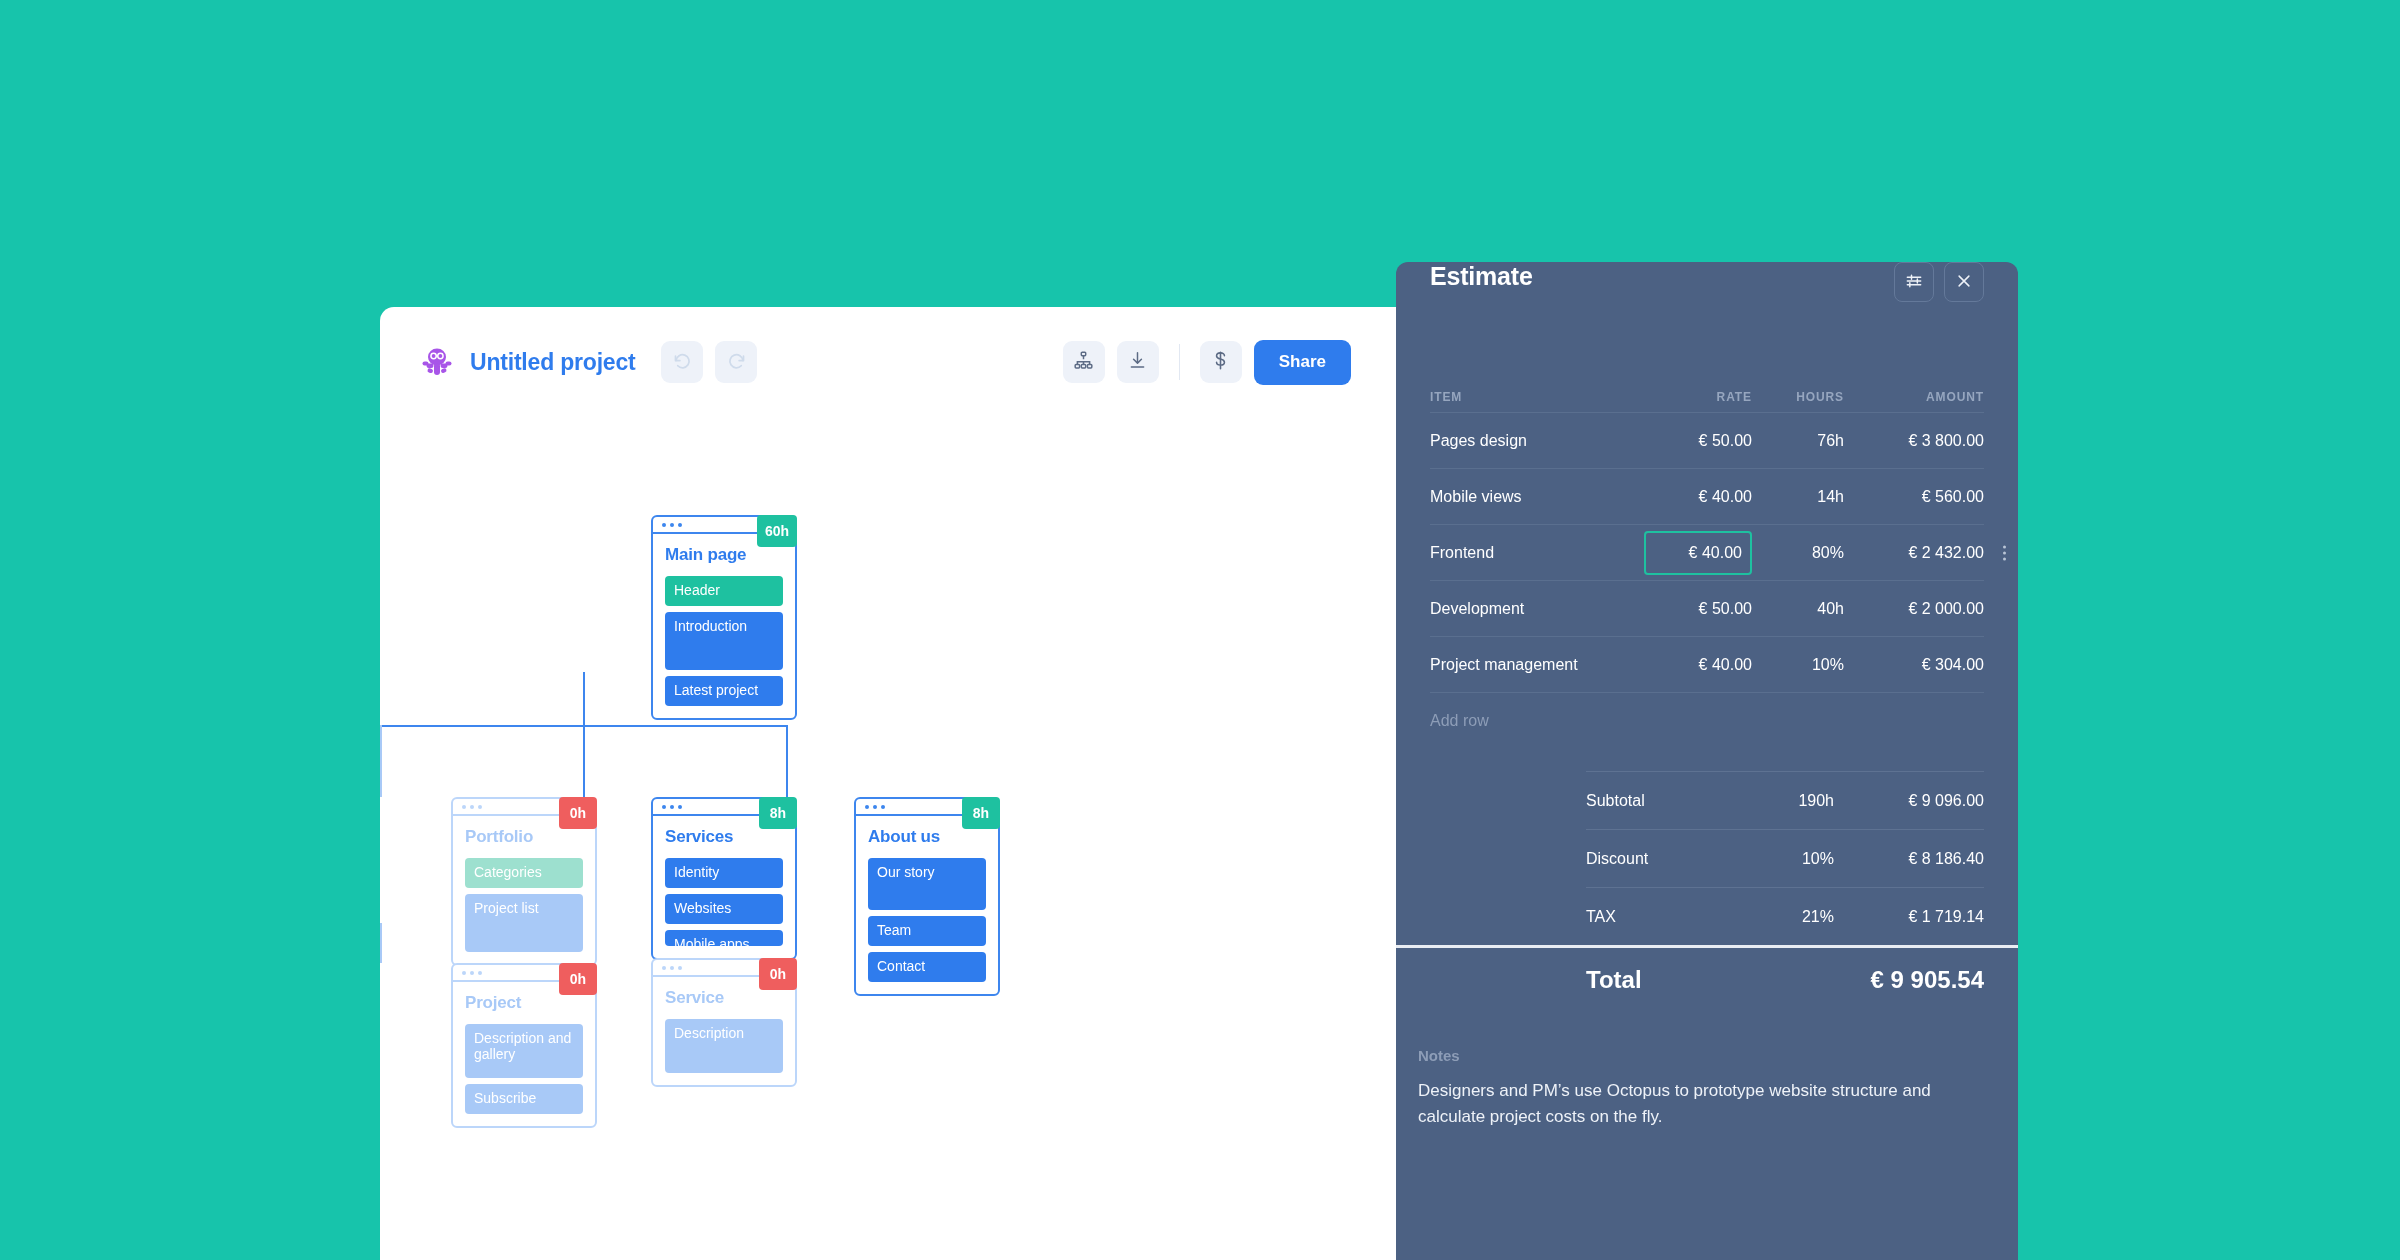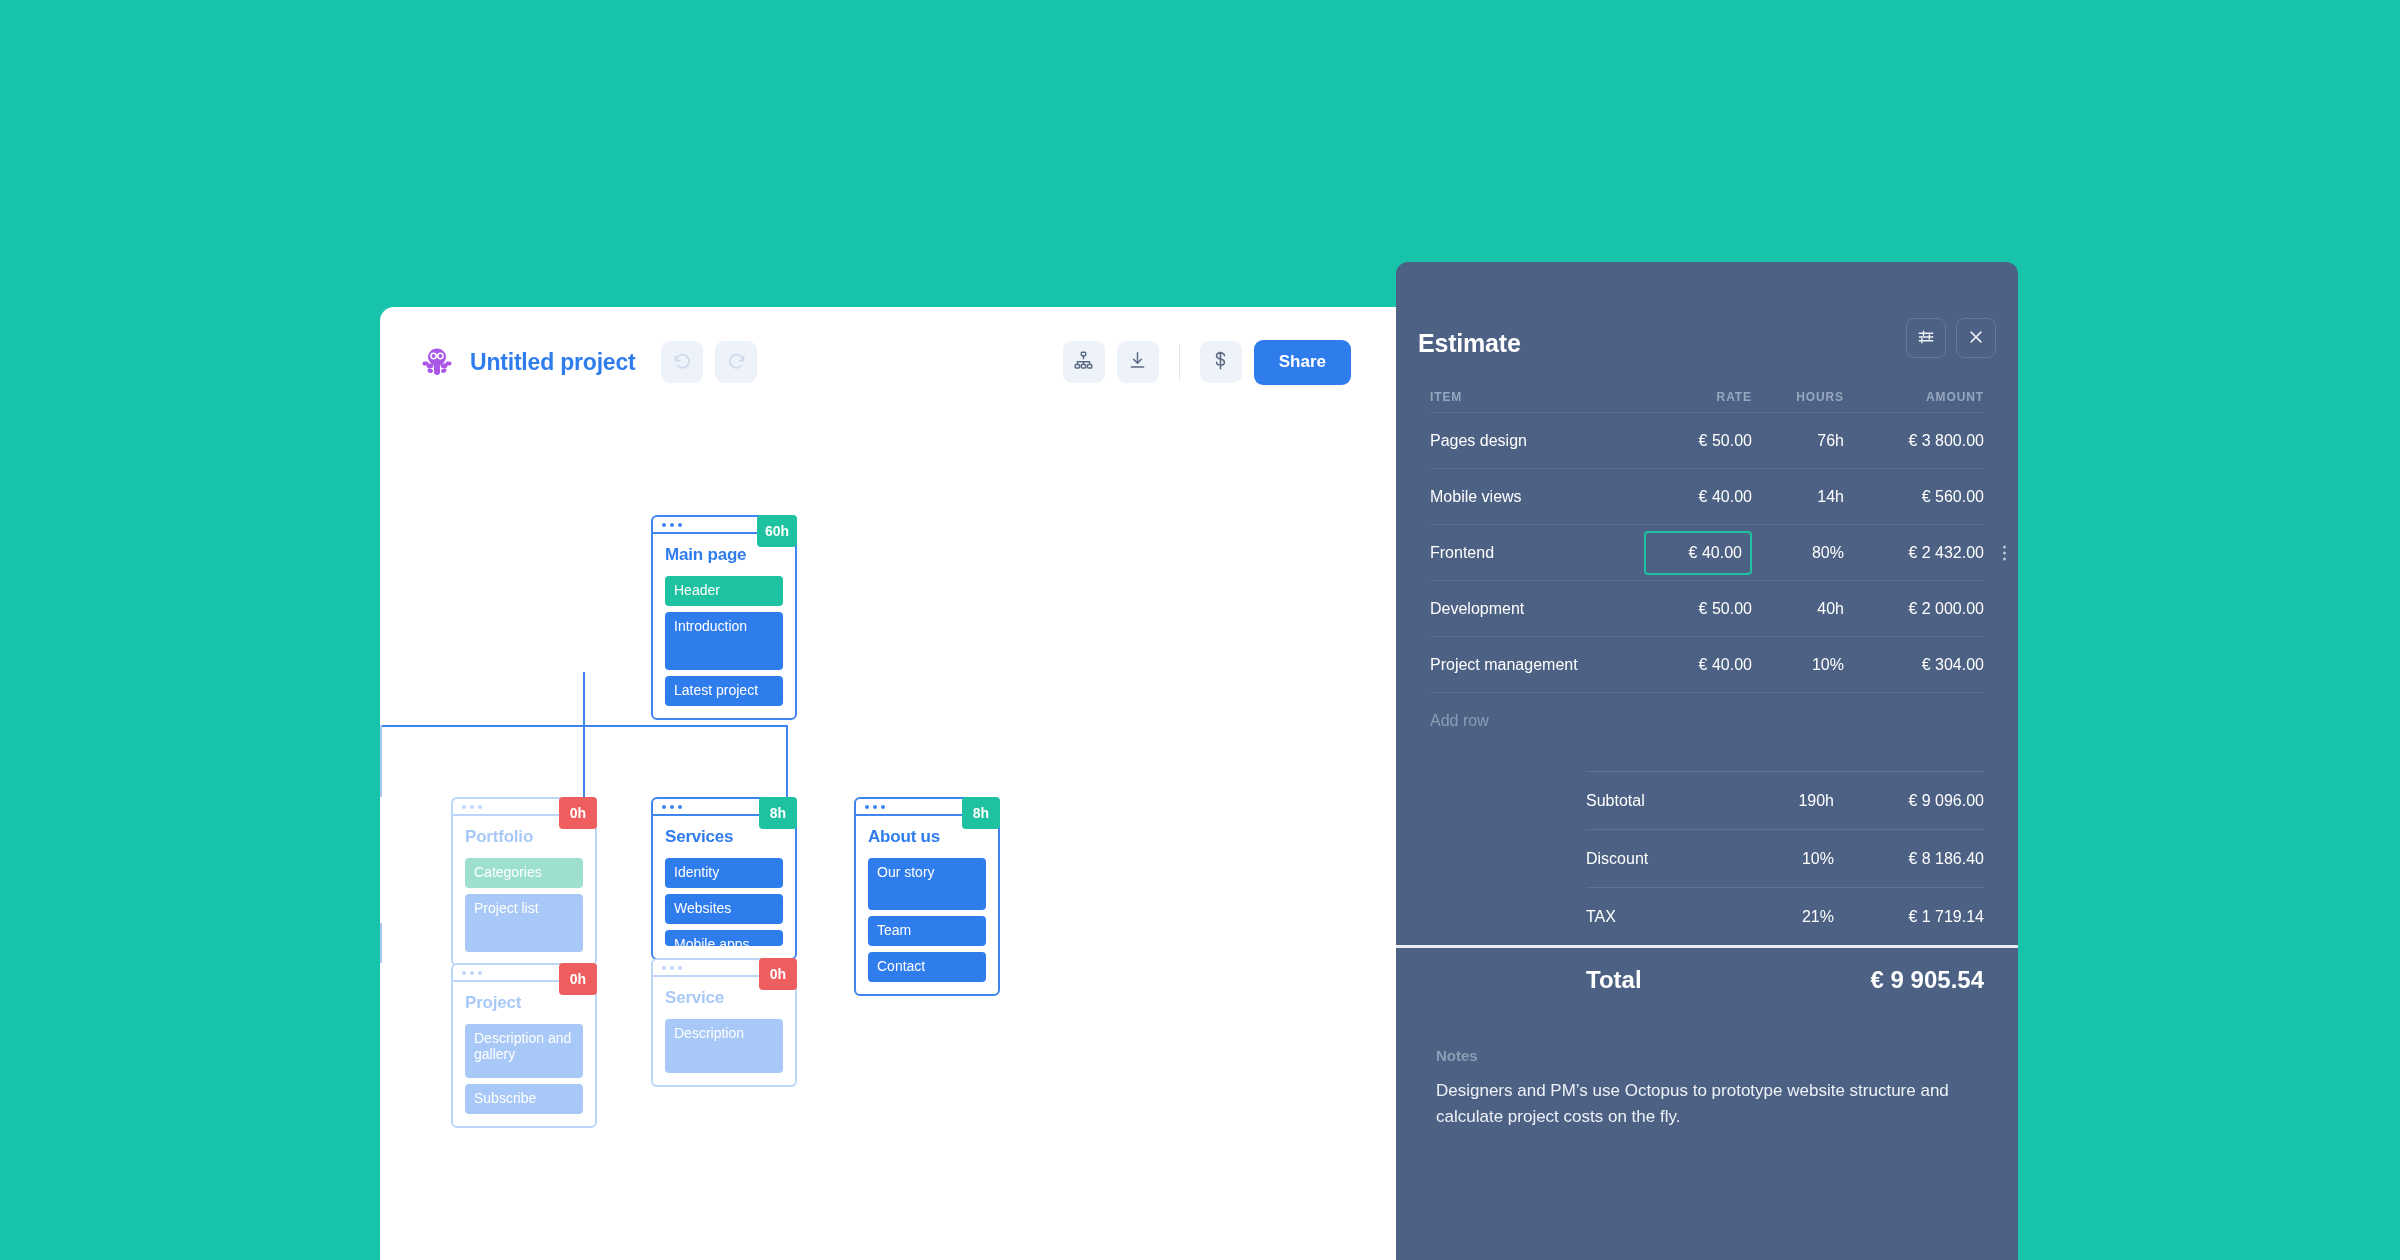--- a/index.html
+++ b/index.html
@@ -109,22 +109,22 @@
   #estimate-panel {
     position: absolute;
     left: 1396px; top: 262px;
     width: 622px; height: 998px;
     background: #4c6183;
     border-radius: 12px 12px 0 0;
     color: #fff;
     overflow: hidden;
   }
   #panel-head {
-    height: 96px; display: flex; align-items: flex-end;
-    padding: 0 22px;
+    height: 96px; display: flex; align-items: flex-start;
+    padding: 0 34px;
   }
   #panel-title { font-size: 25px; font-weight: bold; letter-spacing: -.2px; }
   #panel-actions { margin-left: auto; display: flex; gap: 10px; }
   .panel-btn {
     width: 40px; height: 40px; border-radius: 8px;
     border: 1px solid #64799a; background: transparent;
     display: flex; align-items: center; justify-content: center;
     cursor: pointer;
   }
 
@@ -175,21 +175,21 @@
   #total-row {
     display: flex; align-items: center; height: 66px;
     border-top: 3px solid #e9edf3;
     padding: 0 34px 0 190px;
     font-size: 24px; font-weight: bold;
   }
   #total-row .t-label { flex: 1 1 auto; }
   #total-row .t-val { width: 242px; text-align: right; }
 
   
-  #notes { padding: 36px 34px 0 40px; }
+  #notes { padding: 36px 34px 0 22px; }
   #notes-label { font-size: 15px; font-weight: bold; color: #8d9db7; margin-bottom: 14px; }
   #notes-text { font-size: 17px; line-height: 1.55; color: #eef2f8; max-width: 520px; }
 </style>
 </head>
 <body>
 
 <div id="app-window">
 
   <div id="toolbar">
 

